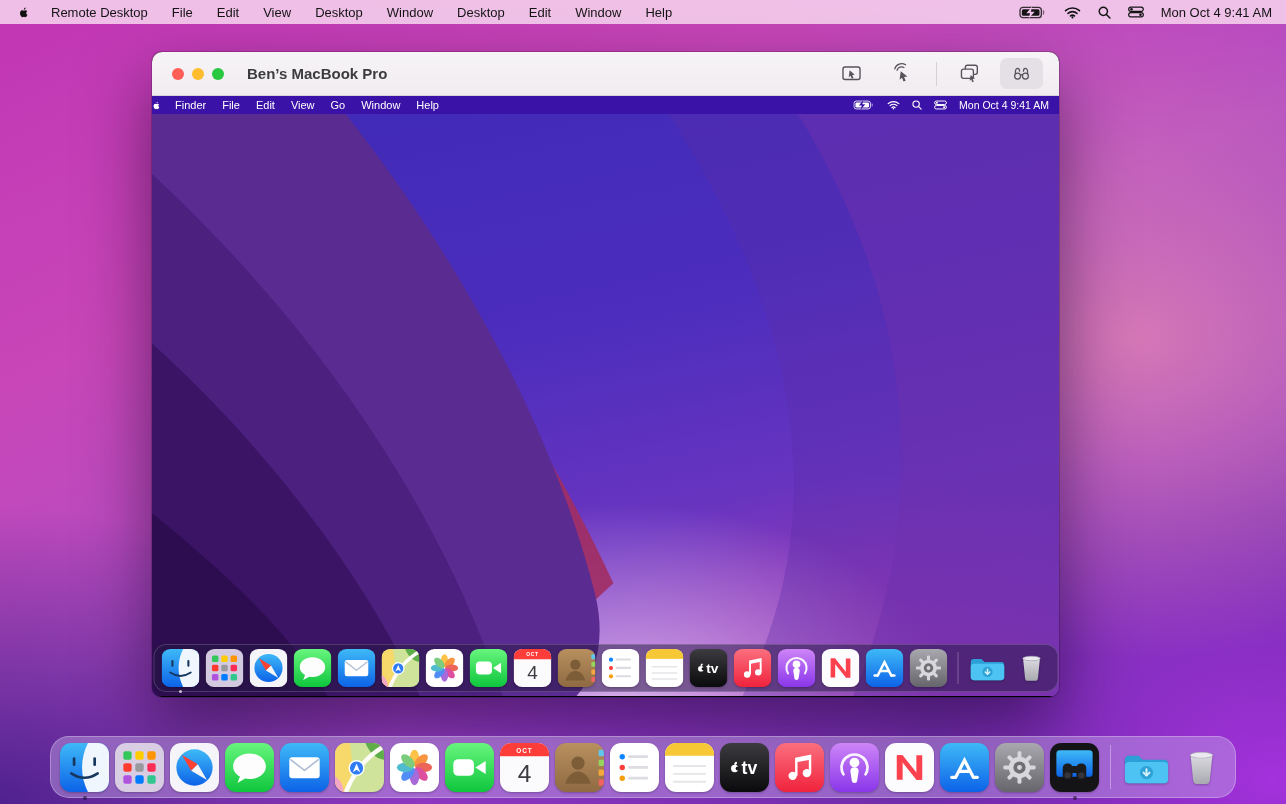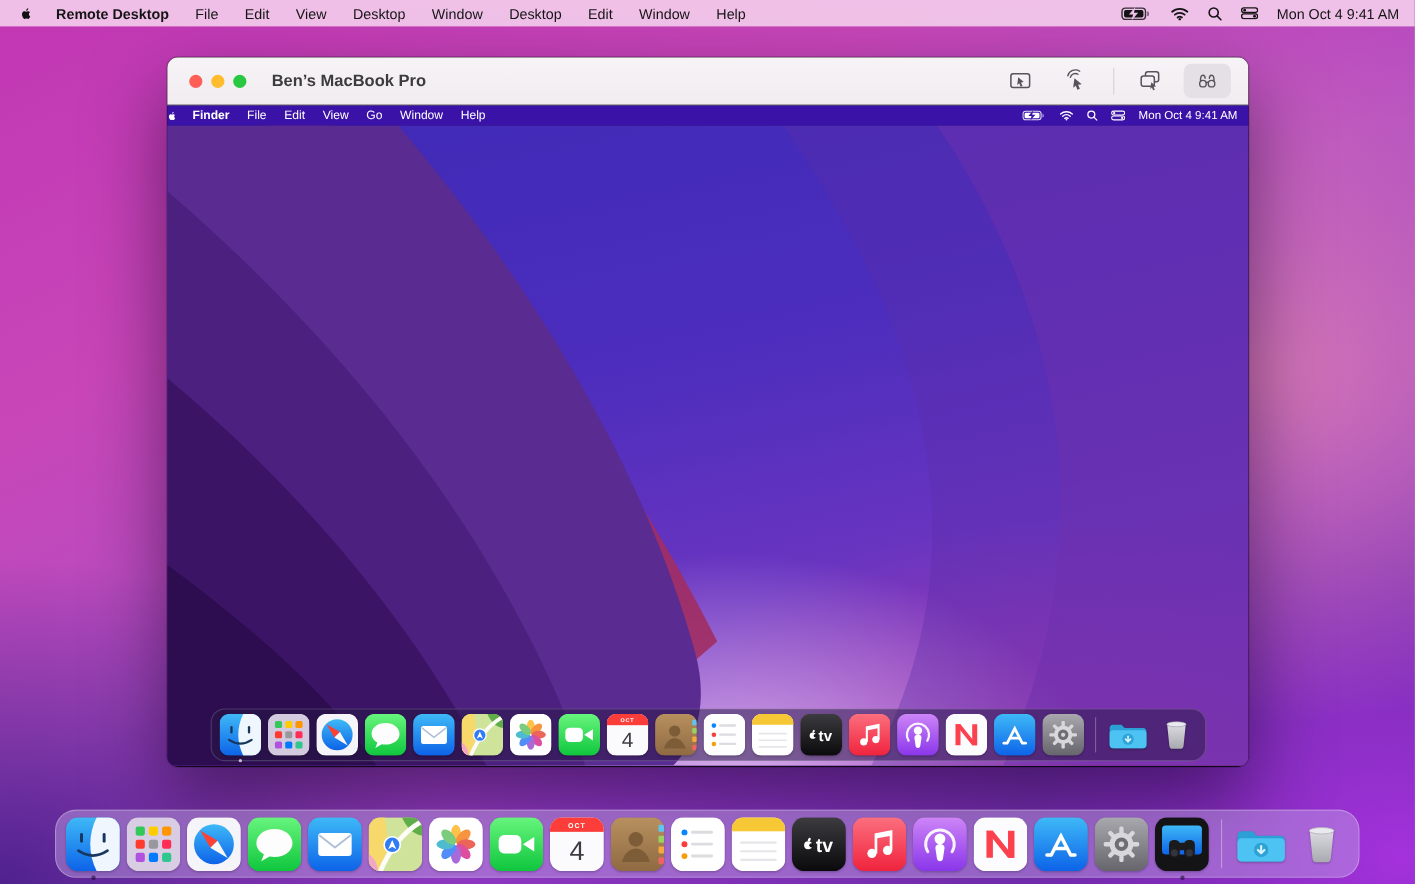--- a/index.html
+++ b/index.html
@@ -13,30 +13,30 @@
       linear-gradient(155deg,#c136b4 0%,#c846b8 28%,#b44ec2 50%,#9038c4 70%,#6f2cab 88%,#5c2597 100%);}
   
   .menubar{display:flex;justify-content:space-between;align-items:center;box-sizing:border-box}
   .host-menubar{position:absolute;top:0;left:0;right:0;height:24px;z-index:5;
     background:var(--host-menubar-bg,rgba(243,203,236,.92));color:#141414;font-size:13px;
     padding:0 14px 0 18px;}
   .mb-left{display:flex;align-items:center;}
   .mb-apple{height:15px;width:13px;color:#111;flex:none}
   .mb-menus{display:flex;align-items:center;margin-left:8px}
   .menu-item{padding:0 12px;white-space:nowrap}
-  .menu-item.bold{font-weight:700}
+  .menu-item.bold{font-weight:400}
   .mb-right{display:flex;align-items:center;gap:17px}
   .mb-ic{color:#141414;display:block}
   .host-menubar .ic-batt{width:28px;height:13px}
   .host-menubar .ic-wifi{width:17px;height:13px}
   .host-menubar .ic-search{width:13px;height:13px}
   .host-menubar .ic-cc{width:16px;height:12px}
   .mb-clock{white-space:nowrap}
   
-  .window{position:absolute;left:152px;top:52px;width:983px;height:645px;border-radius:10px;
+  .window{position:absolute;left:152px;top:52px;width:907px;height:645px;border-radius:10px;
     box-shadow:0 30px 70px rgba(20,0,40,.55),0 0 0 1px rgba(0,0,0,.18);overflow:hidden;background:#000;z-index:4}
   .titlebar{height:44px;background:linear-gradient(var(--titlebar-bg,#f7f4f7),#f0ecf0);
     border-bottom:1px solid #d8d2d8;display:flex;align-items:center;box-sizing:border-box}
   .traffic{display:flex;gap:8px;padding-left:20px}
   .tl{width:12px;height:12px;border-radius:50%;display:block}
   .tl.red{background:var(--traffic-red,#ff5f57)}
   .tl.yellow{background:var(--traffic-yellow,#febc2e)}
   .tl.green{background:var(--traffic-green,#28c840)}
   .win-title{margin-left:23px;font-size:15px;font-weight:700;color:var(--titlebar-text,#3c3c3e)}
   .toolbar{margin-left:auto;display:flex;align-items:center;gap:9px;padding-right:16px}

